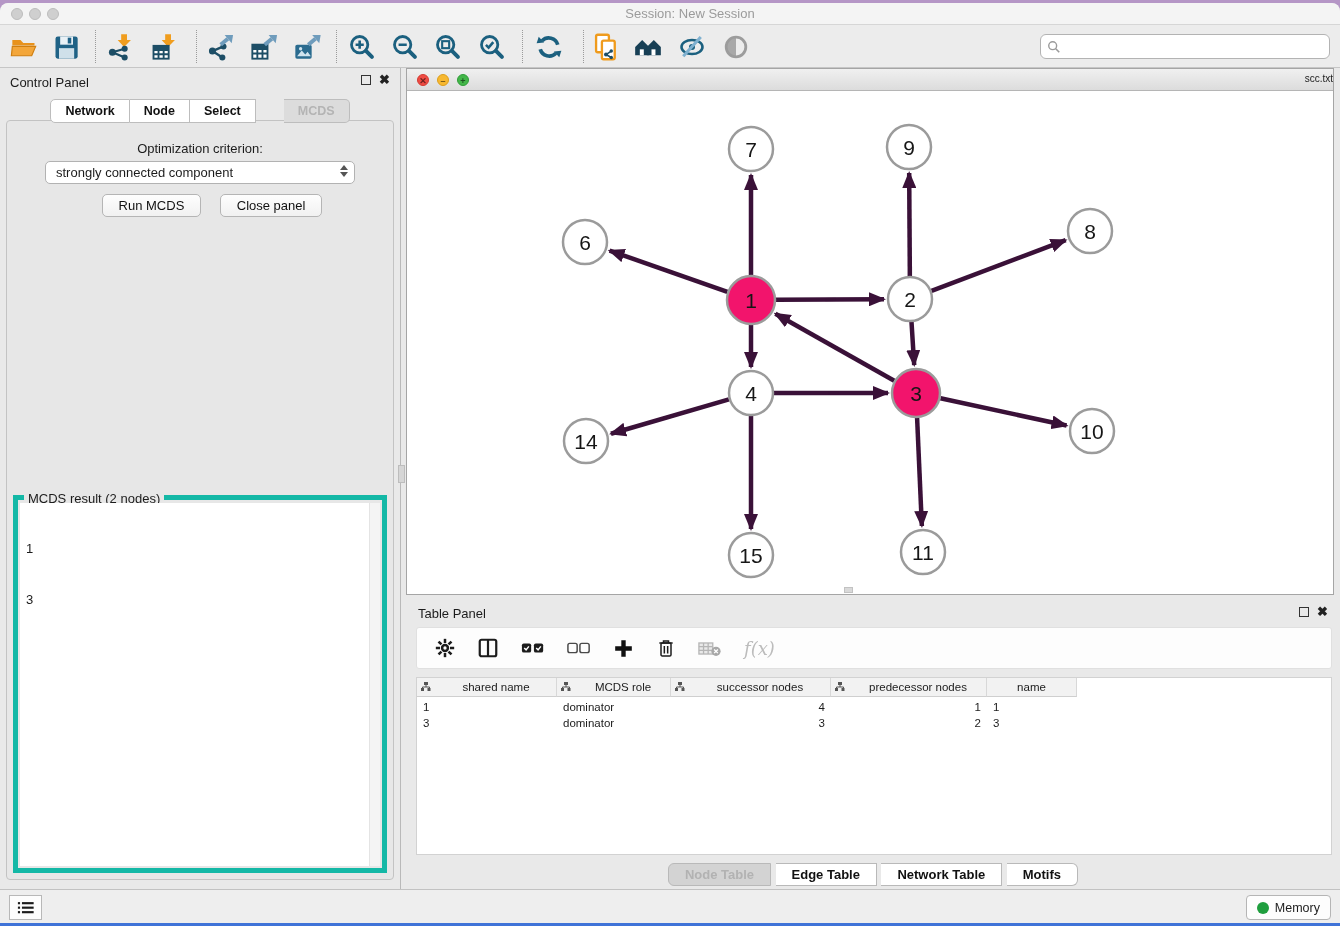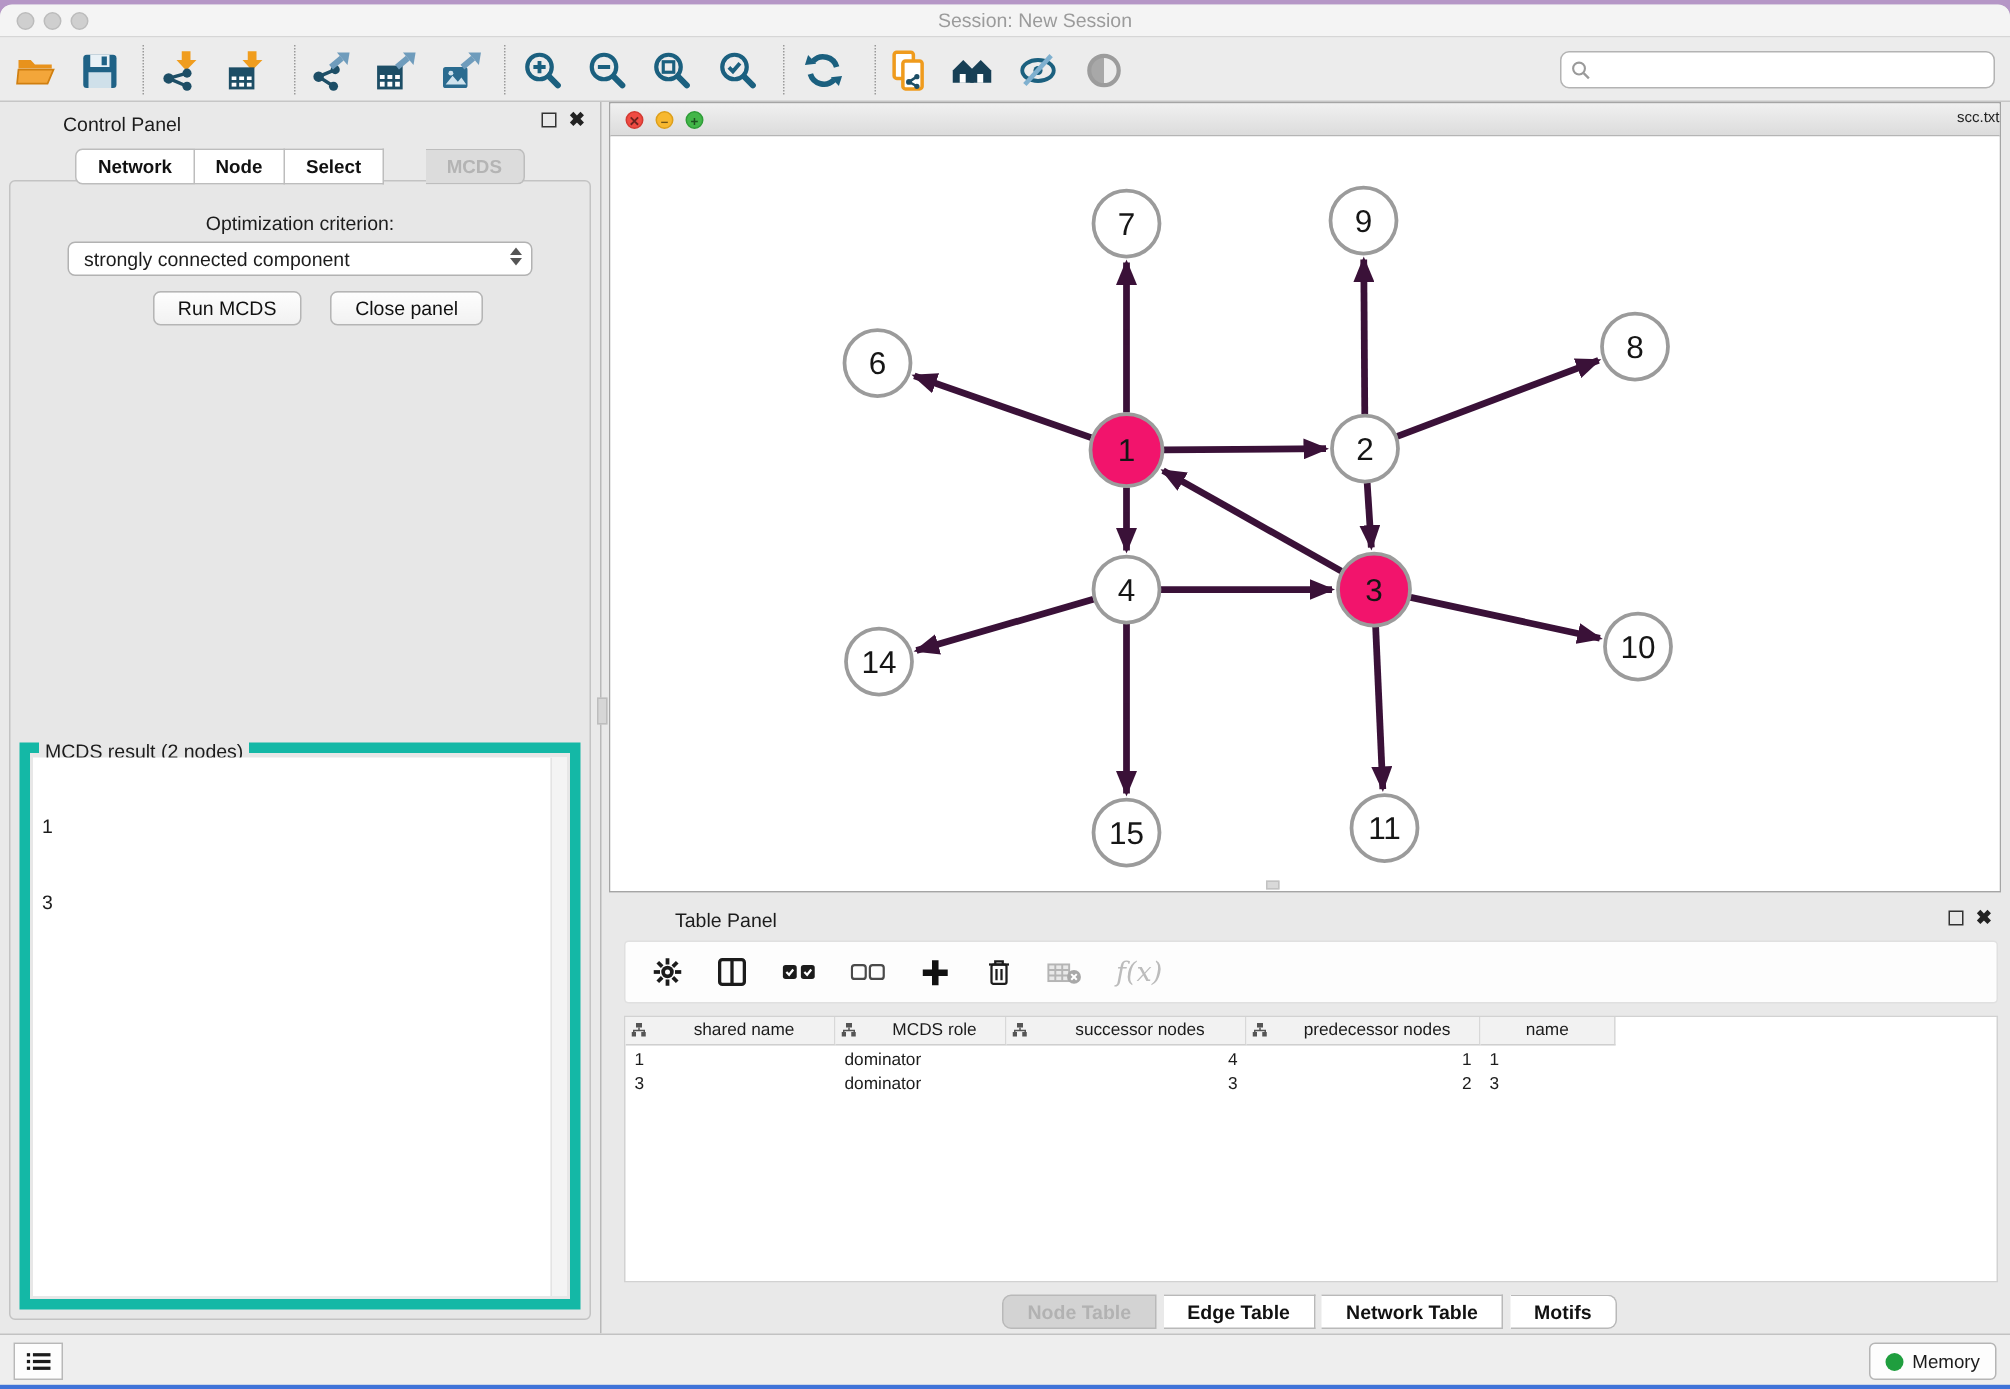--- a/index.html
+++ b/index.html
@@ -21,21 +21,21 @@
   .tb-icon { position:absolute; top:8px; width:28px; height:28px; cursor:default; }
   .tb-sep { position:absolute; top:5px; height:33px; border-left:1px dotted #9a9a9a; width:0; }
   .searchbox { position:absolute; right:10px; top:9px; width:290px; height:25px; background:#fff;
                border:1px solid #b3b3b3; border-radius:6px; display:flex; align-items:center; padding-left:6px; }
   .searchbox input { border:none; outline:none; flex:1; font-size:12px; background:transparent; font-family:"Liberation Sans",sans-serif; }
 
   
   .control-panel { position:absolute; left:0; top:65px; width:401px; height:821px; background:#e9e9e9;
                    border-right:1px solid #b9b9b9; }
   .panel-header { position:relative; height:28px; }
-  .panel-title { position:absolute; left:10px; top:7px; font-size:13px; color:#1c1c1c;margin-left:32px; }
+  .panel-title { position:absolute; left:10px; top:7px; font-size:13px; color:#1c1c1c; }
   .panel-btns { position:absolute; right:10px; top:7px; display:flex; gap:8px; align-items:center; }
   .float-glyph { width:10px; height:10px; border:1.6px solid #333; display:inline-block; }
   .close-glyph { font-size:13px; font-weight:bold; color:#222; line-height:10px; }
 
   .cp-tabs { position:absolute; left:0; top:31px; width:100%; text-align:center; z-index:2; }
   .tabstrip { display:inline-flex; }
   .tab { font-size:12.5px; font-weight:bold; padding:4px 14px; background:#fff; border:1px solid #bdbdbd;
          border-left:none; color:#111; }
   .tab:first-child { border-left:1px solid #bdbdbd; border-radius:5px 0 0 5px; }
   .tab:last-child { border-radius:0 5px 5px 0;margin-left:28px; }
@@ -48,21 +48,21 @@
                border:1px solid #b2b2b2; border-radius:5px; font-size:13px; display:flex; align-items:center;
                padding:0 22px 0 10px; }
   .stepper { position:absolute; right:6px; top:3px; display:flex; flex-direction:column; gap:2px; }
   .stepper i { width:0; height:0; border-left:4px solid transparent; border-right:4px solid transparent; }
   .stepper .up { border-bottom:5px solid #555; }
   .stepper .dn { border-top:5px solid #555; }
   .cp-buttons { position:absolute; top:73px; width:100%; text-align:center; }
   .btn { display:inline-block; background:linear-gradient(#fefefe,#f1f1f1); border:1px solid #b5b5b5;
          border-radius:5px; font-size:13px; padding:3px 16px; margin:0 7px; color:#111; }
 
-  .fieldset { position:absolute; left:6px; top:374px; width:374px; height:378px; border:7px solid #14b8a6; } 
+  .fieldset { position:absolute; left:6px; top:374px; width:374px; height:378px; border:5px solid #14b8a6; } 
   .fs-legend { position:absolute; left:6px; top:-9px; background:#e7e7e7; padding:0 4px; font-size:13px; }
   .fs-inner { position:absolute; left:2px; top:3px; right:2px; bottom:2px; background:#fff; overflow:hidden; }
   .fs-scroll { position:absolute; right:0; top:0; width:11px; height:100%; background:#f4f4f4; border-left:1px solid #e4e4e4; }
   .fs-text { font-size:13px; line-height:17px; padding:3px 6px; font-family:"Liberation Sans",sans-serif; white-space:pre; }
 
   .v-splitter-handle { position:absolute; left:398px; top:462px; width:7px; height:18px; background:#d6d6d6; border:1px solid #bdbdbd; }
 
   
   .net-window { position:absolute; left:406px; top:65px; width:928px; height:527px; border:1px solid #a5a5a5; background:#fff; }
   .net-titlebar { position:absolute; left:0; top:0; width:100%; height:22px; background:linear-gradient(#f0f0f0,#dcdcdc);

